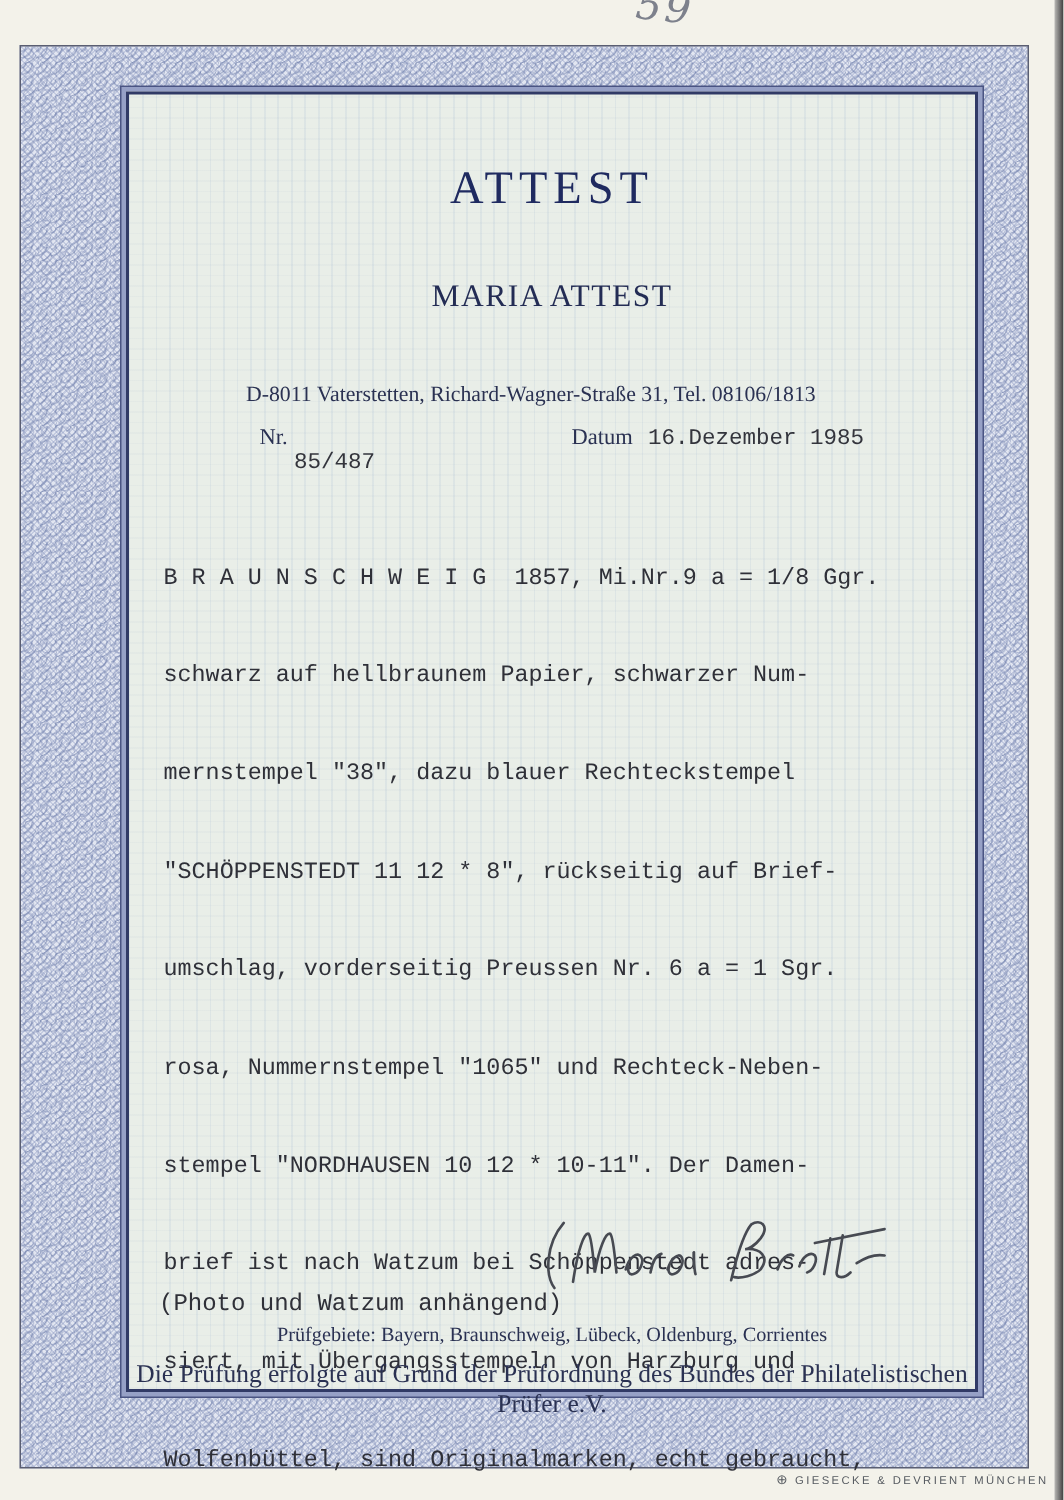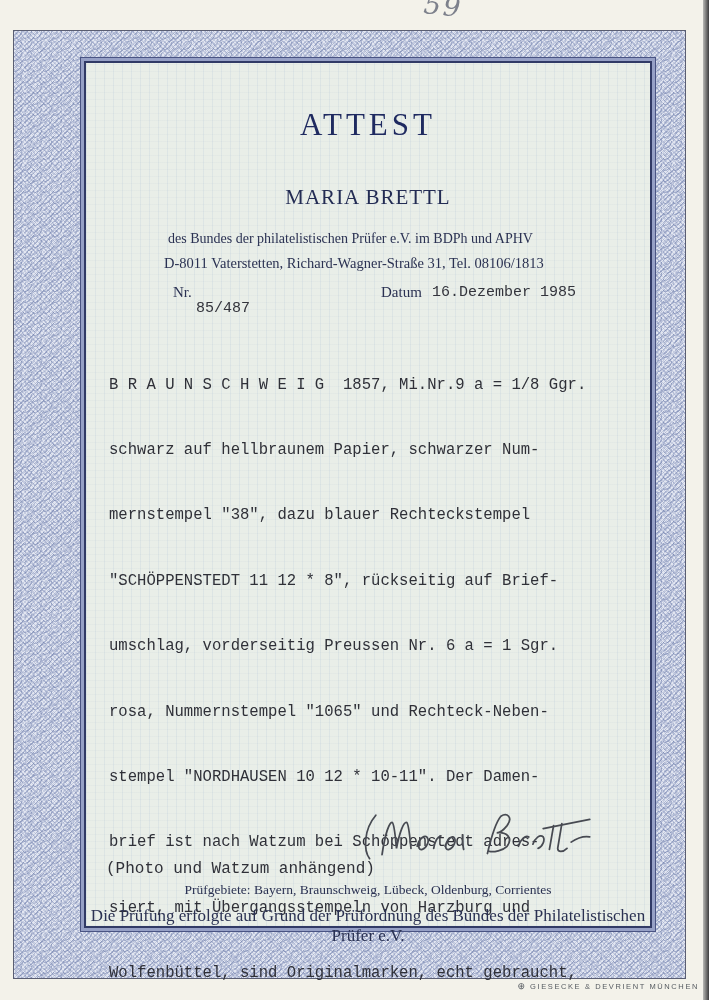--- a/index.html
+++ b/index.html
@@ -96,22 +96,21 @@
 
 <div class="scan-edge-right"></div>
 
 <div class="handwritten-note">59</div>
 
 <div class="cert-outer">
   <div class="cert-paper" style="left:56px;top:30px;">
 
     <div class="center title">ATTEST</div>
 
-    <div class="center name">MARIA BRETTL</div>
-    <div class="org">des Bundes der philatelistischen Prüfer e.V. im BDPh  und APHV</div>
+    <div class="center name">MARIA ATTEST</div>
     <div class="addr">D-8011 Vaterstetten, Richard-Wagner-Straße 31, Tel. 08106/1813</div>
 
     <div class="numrow">
       <span class="nr-label">Nr.</span>
       <span class="nr-value mono">85/487</span>
       <span class="date-label">Datum</span>
       <span class="date-value mono">16.Dezember 1985</span>
     </div>
 
     <div class="body-block">

